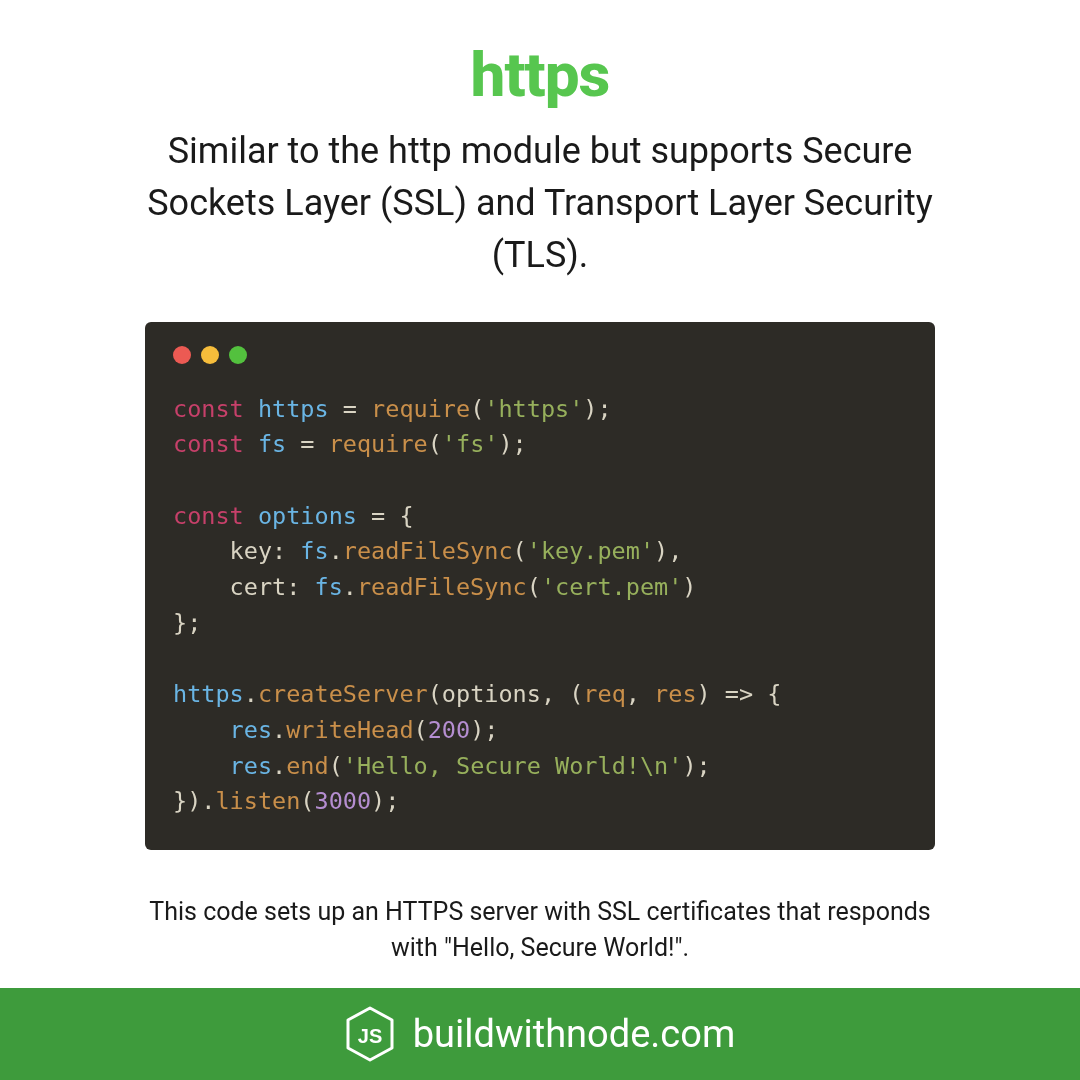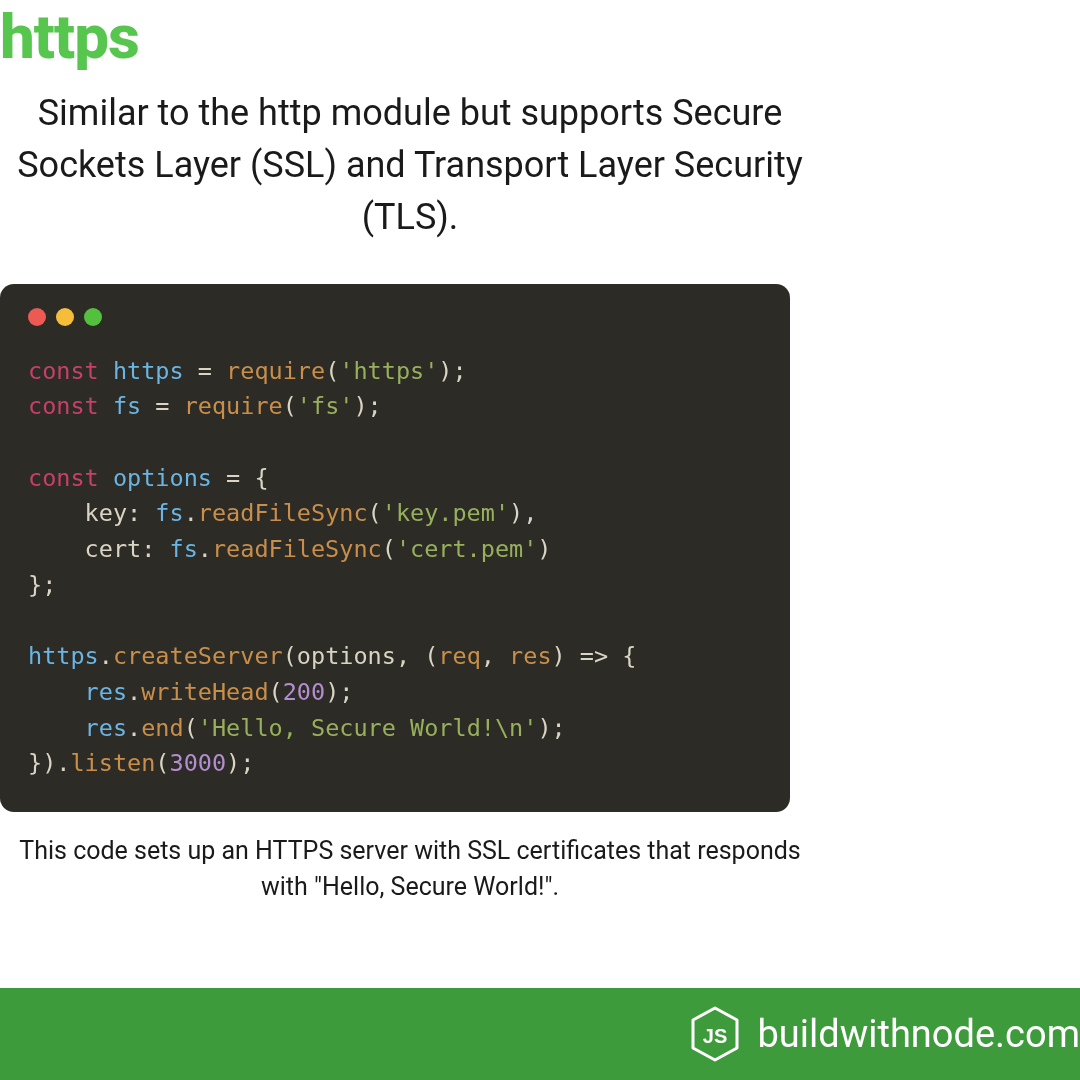--- a/index.html
+++ b/index.html
@@ -9,41 +9,43 @@
     background: #ffffff;
     font-family: -apple-system, BlinkMacSystemFont, "Segoe UI", Roboto, sans-serif;
     display: flex;
     flex-direction: column;
     overflow: hidden;
   }
   .content {
     flex: 1;
     display: flex;
     flex-direction: column;
+    align-items: center;
+    padding-top: 38px;
   }
   .title {
     font-size: 62px;
     font-weight: 800;
     color: #57c64f;
     letter-spacing: -1px;
     margin-bottom: 14px;
   }
   .description {
     font-size: 36px;
     color: #1a1a1a;
     text-align: center;
     line-height: 1.45;
     max-width: 820px;
     margin-bottom: 40px;
     font-weight: 400;
   }
   .code-window {
     width: 790px;
     background: #2d2b26;
-    border-radius: 14px;
+    border-radius: 6px;
     padding: 24px 28px 30px 28px;
   }
   .traffic-lights {
     display: flex;
     gap: 10px;
     margin-bottom: 28px;
   }
   .dot {
     width: 18px;
     height: 18px;
@@ -67,29 +69,29 @@
   .num { color: #b58ed1; }   
   .op  { color: #d9d4c3; }   
   .prop{ color: #d9d4c3; }   
   .arg { color: #c98f4a; }   
   .caption {
     font-size: 25px;
     color: #1a1a1a;
     text-align: center;
     line-height: 1.45;
     max-width: 820px;
-    margin-top: 21px;
+    margin-top: 44px;
     font-weight: 400;
   }
   .footer {
     height: 92px;
     background: #3e9b3c;
     display: flex;
     align-items: center;
-    justify-content: flex-end;
+    justify-content: center;
     gap: 18px;
   }
   .footer-text {
     color: #ffffff;
     font-size: 38px;
     font-weight: 400;
   }
   .logo-hex {
     width: 50px;
     height: 56px;

